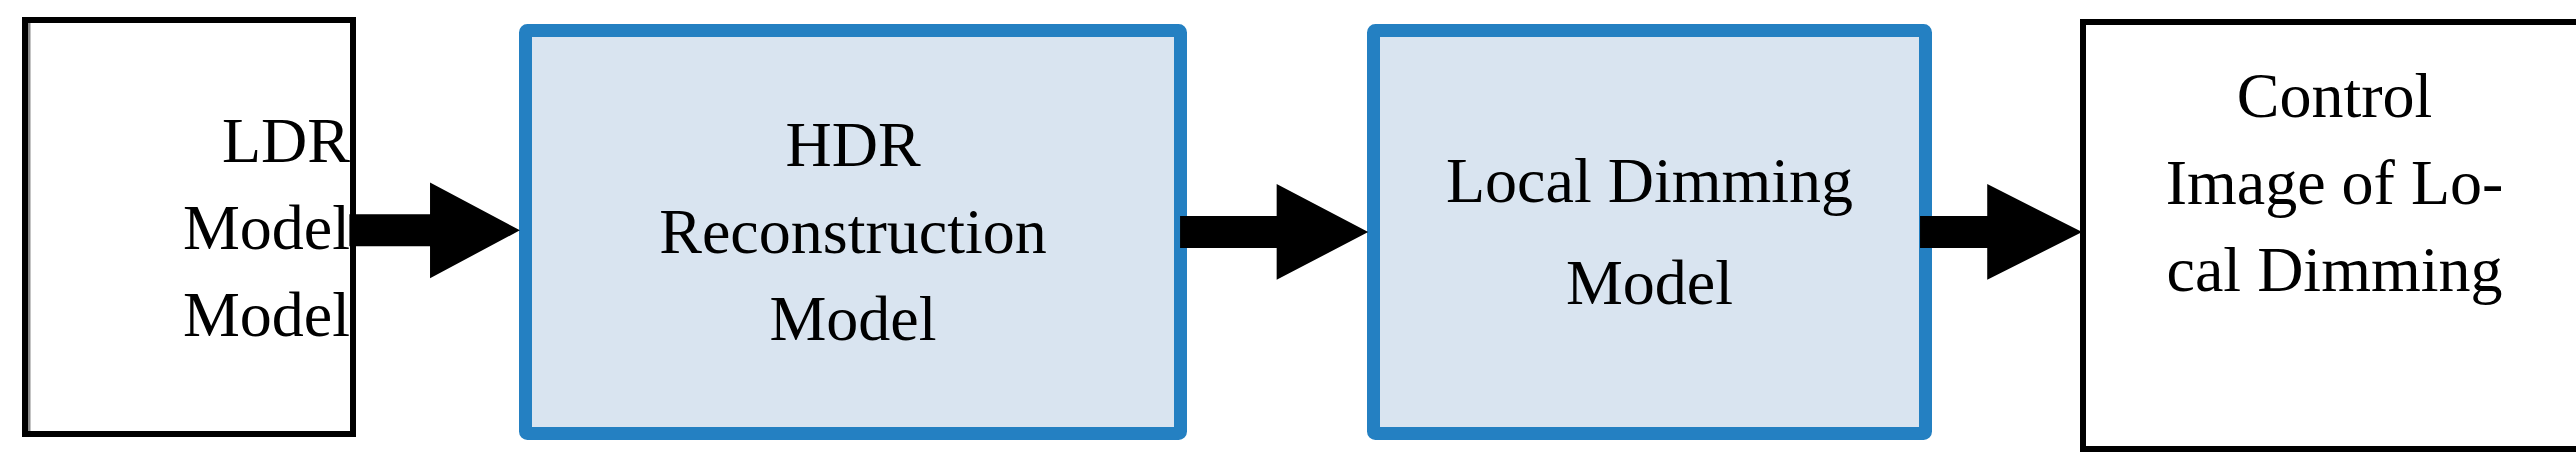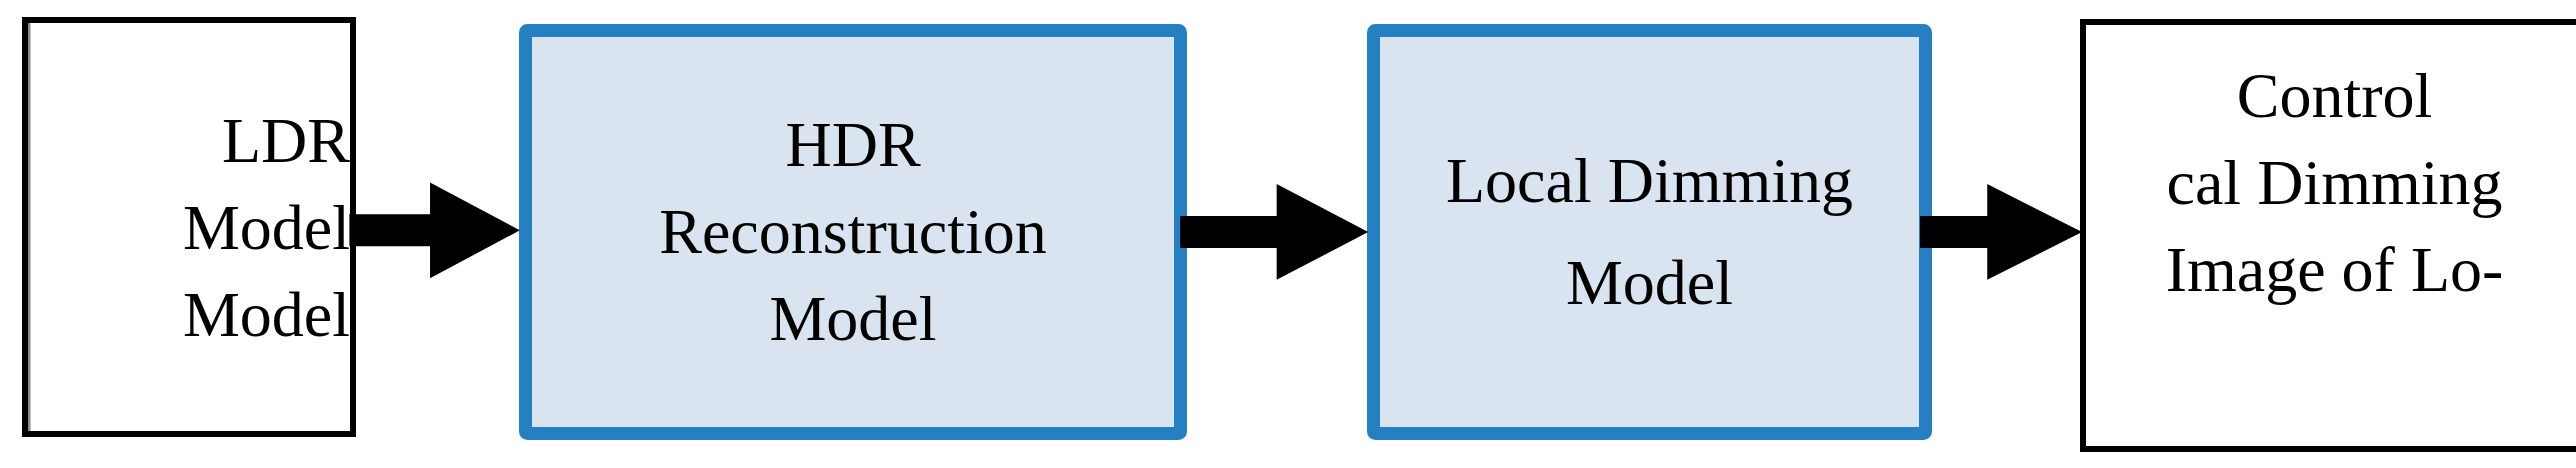--- a/index.html
+++ b/index.html
@@ -88,22 +88,22 @@
     <span class="line">Model</span>
   </div>
 
   <div class="box model v-center" id="box-local-dimming">
     <span class="line">Local Dimming</span>
     <span class="line">Model</span>
   </div>
 
   <div class="box io v-top" id="box-control-image">
     <span class="line">Control</span>
+    <span class="line">Image of Lo-</span>
     <span class="line">cal Dimming</span>
-    <span class="line">Image of Lo-</span>
   </div>
 
   <svg class="arrow-layer" viewBox="0 0 3067 558">
     <polygon points="416,255 512,255 512,217 619,274 512,331 512,293 416,293"></polygon>
     <polygon points="1405,257 1520,257 1520,219 1629,276 1520,333 1520,295 1405,295"></polygon>
     <polygon points="2286,257 2366,257 2366,219 2479,276 2366,333 2366,295 2286,295"></polygon>
   </svg>
 
 </div>
 

